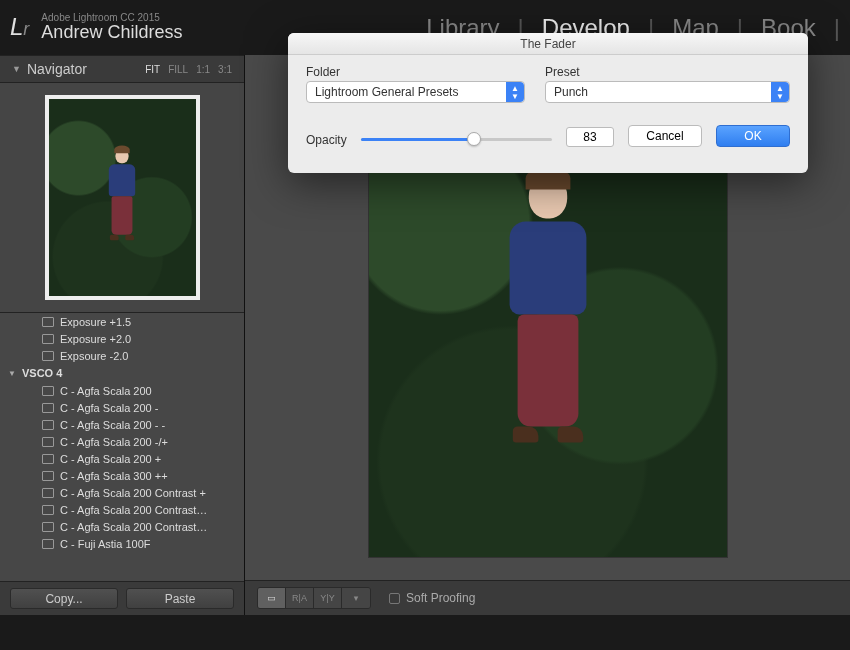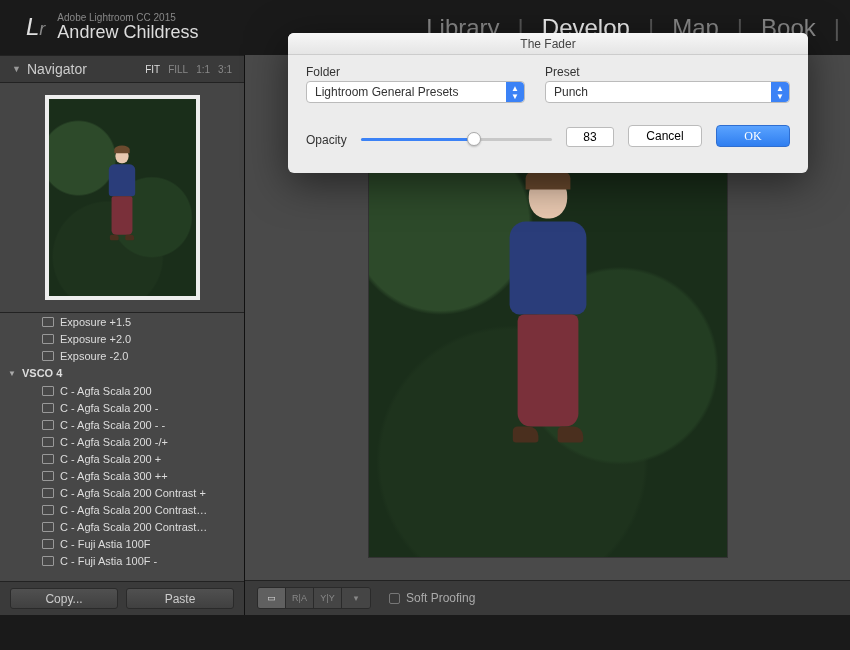--- a/index.html
+++ b/index.html
@@ -1,20 +1,20 @@
 <!DOCTYPE html>
 <html><head>
 <meta charset="utf-8">
 <style>
   * { box-sizing: border-box; margin: 0; padding: 0; font-family: "Helvetica Neue", Arial, sans-serif; }
   body { width: 850px; height: 650px; background: #1a1a1a; overflow: hidden; position: relative; }
   
   
   .top-header { height: 55px; background: #1a1a1a; display: flex; align-items: center; padding: 0 10px; position: relative; }
-  .logo { display: flex; align-items: center; gap: 12px; margin-left: 16px; }
+  .logo { display: flex; align-items: center; gap: 12px; }
   .lr-logo { font-family: Georgia, serif; font-size: 24px; color: #e0e0e0; font-style: italic; }
   .lr-logo .r { color: #888; font-size: 18px; }
   .app-title { display: flex; flex-direction: column; line-height: 1.1; }
   .app-version { color: #888; font-size: 10px; }
   .app-user { color: #ddd; font-size: 18px; font-weight: 300; }
   .module-nav { position: absolute; right: 10px; top: 14px; display: flex; gap: 18px; font-size: 24px; color: #888; }
   .module-nav span { cursor: pointer; }
   .module-nav .active { color: #eee; }
   .divider { color: #555; }
   
@@ -65,21 +65,21 @@
   .d-select { height: 22px; background: #fff; border: 1px solid #bbb; border-radius: 4px; display: flex; align-items: center; padding: 0 8px; font-size: 12px; color: #333; position: relative; }
   .d-select::after { content: ""; position: absolute; right: 0; top: 0; width: 18px; height: 100%; background: #3b82f6; border-radius: 0 4px 4px 0; }
   .d-select .arrows { position: absolute; right: 5px; top: 3px; color: #fff; font-size: 8px; line-height: 8px; z-index: 1; }
   .opacity-row { display: flex; align-items: flex-end; gap: 14px; margin-top: 22px; }
   .slider-wrap { flex: 1; position: relative; height: 16px; }
   .slider-track { position: absolute; top: 7px; left: 0; right: 0; height: 3px; background: #c8c8c8; border-radius: 2px; }
   .slider-fill { position: absolute; top: 7px; left: 0; height: 3px; background: #3b82f6; border-radius: 2px; }
   .slider-thumb { position: absolute; top: 1px; width: 14px; height: 14px; background: #fff; border: 1px solid #aaa; border-radius: 50%; box-shadow: 0 1px 2px rgba(0,0,0,0.2); }
   .d-input { width: 48px; height: 20px; border: 1px solid #bbb; border-radius: 3px; text-align: center; font-size: 12px; background: #fff; }
   .d-btn { width: 74px; height: 22px; border-radius: 4px; font-size: 12px; cursor: pointer; border: 1px solid #bbb; background: #fff; }
-  .d-btn.primary { background: linear-gradient(#5aa3ff,#2f7ef0); color: #fff; border-color: #2f6ed0; font-family: Liberation Serif, serif; }
+  .d-btn.primary { background: linear-gradient(#5aa3ff,#2f7ef0); color: #fff; border-color: #2f6ed0; }
   
   
   .person { position: absolute; left: 50%; top: 48%; transform: translate(-50%,-50%); }
   .head { width: 24px; height: 28px; background: #e8c8b0; border-radius: 50% 50% 45% 45%; margin: 0 auto; position: relative; }
   .hair { position: absolute; top: -4px; left: -2px; right: -2px; height: 14px; background: #6b4a2e; border-radius: 50% 50% 0 0; }
   .torso { width: 48px; height: 58px; background: #2a3d7a; border-radius: 10px 10px 6px 6px; margin: 2px auto 0; }
   .legs { width: 38px; height: 70px; background: #7a303a; margin: 0 auto; border-radius: 4px 4px 8px 8px; }
   .feet { width: 44px; height: 10px; margin: 0 auto; display: flex; justify-content: space-between; }
   .foot { width: 16px; height: 10px; background: #4a2f1e; border-radius: 3px 6px 2px 2px; }
   .thumb-frame .person { transform: translate(-50%,-50%) scale(0.55); }
@@ -148,21 +148,20 @@
       <div class="preset-item">C - Agfa Scala 200</div>
       <div class="preset-item">C - Agfa Scala 200 -</div>
       <div class="preset-item">C - Agfa Scala 200 - -</div>
       <div class="preset-item">C - Agfa Scala 200 -/+</div>
       <div class="preset-item">C - Agfa Scala 200 +</div>
       <div class="preset-item">C - Agfa Scala 300 ++</div>
       <div class="preset-item">C - Agfa Scala 200 Contrast +</div>
       <div class="preset-item">C - Agfa Scala 200 Contrast…</div>
       <div class="preset-item">C - Agfa Scala 200 Contrast…</div>
       <div class="preset-item">C - Fuji Astia 100F</div>
-      <div class="preset-item">C - Fuji Astia 100F -</div>
     </div>
     <div class="left-bottom">
       <button class="lr-btn">Copy...</button>
       <button class="lr-btn">Paste</button>
     </div>
   </div>
 
   <div class="canvas-area">
     <div class="canvas-inner">
       <div class="photo">

